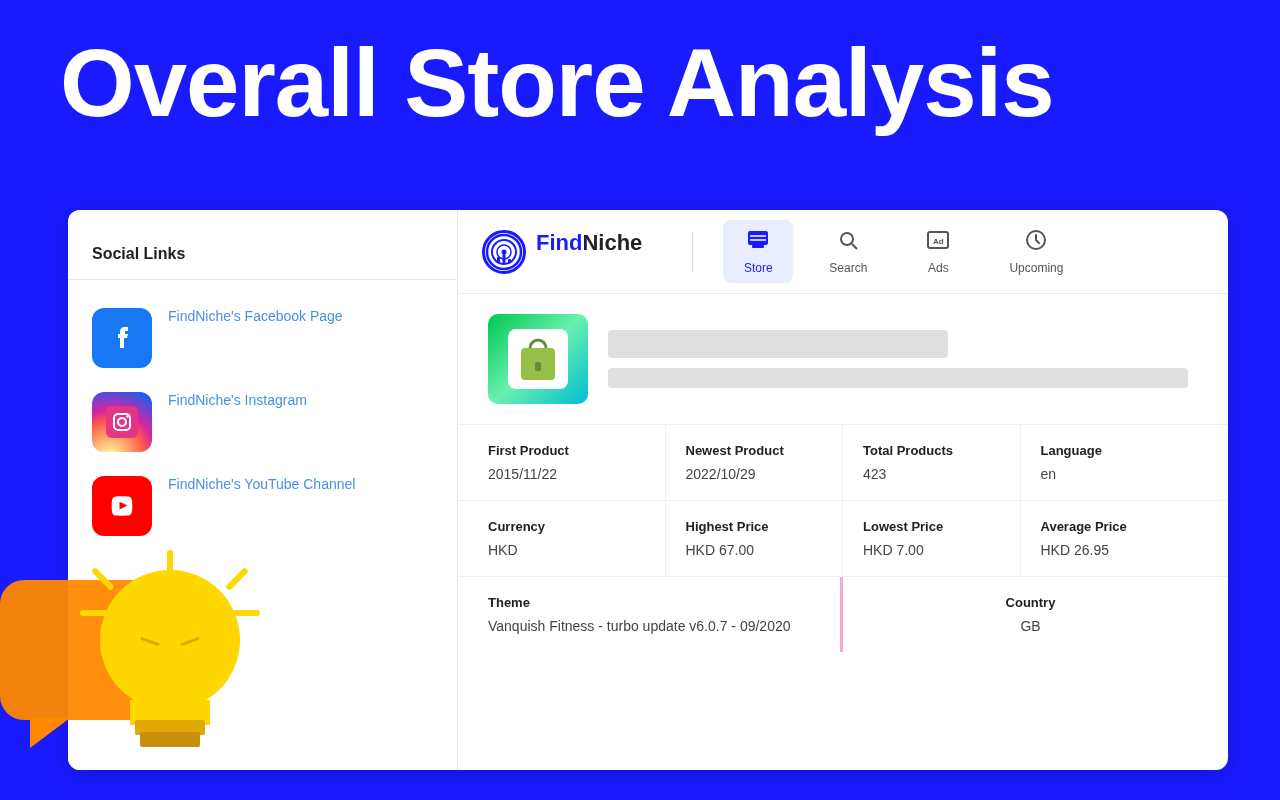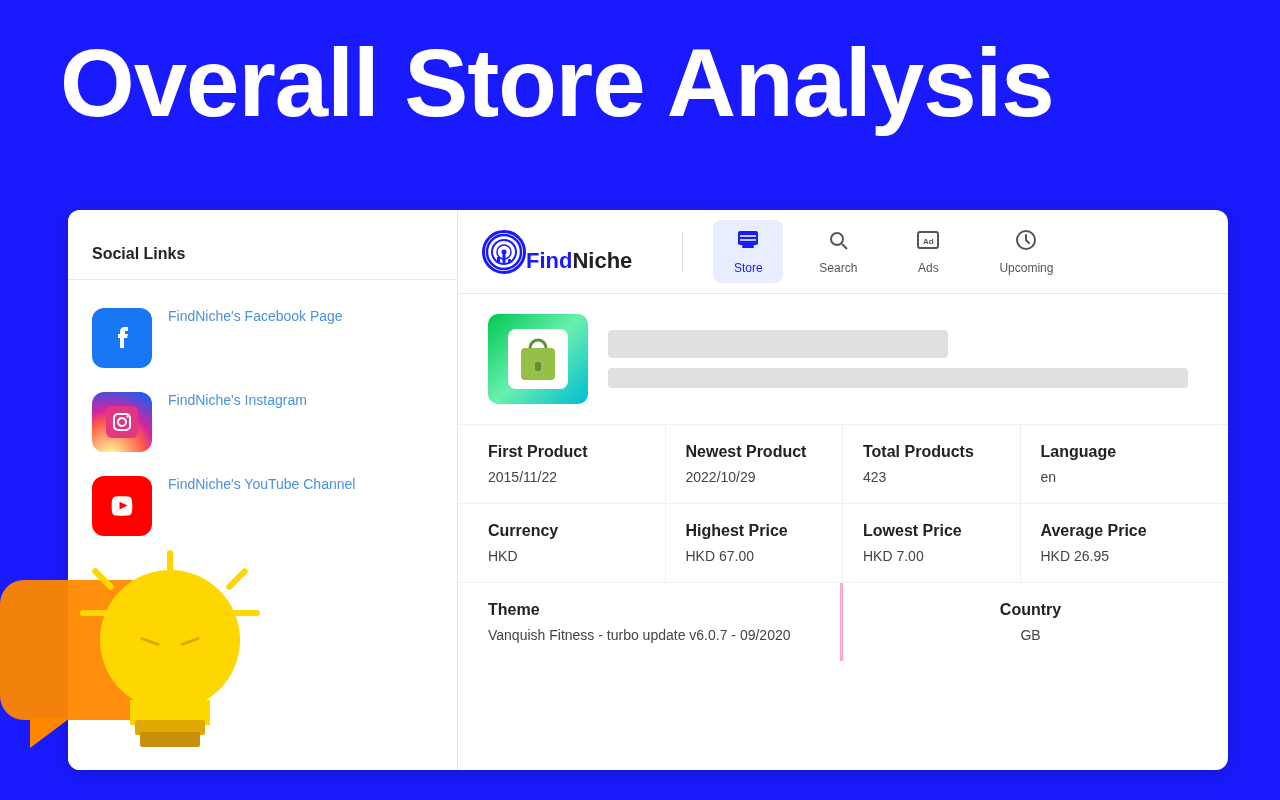--- a/index.html
+++ b/index.html
@@ -106,21 +106,22 @@
     .top-nav {
       display: flex;
       align-items: center;
       padding: 10px 24px;
       border-bottom: 1px solid #e8e8e8;
       gap: 20px;
     }
 
     .nav-logo {
       display: flex;
-      align-items: flex-end;
+      align-items: flex-start;
+      gap: 10px;
       margin-right: 20px;
     }
     .nav-logo-icon {
       width: 44px;
       height: 44px;
       border-radius: 50%;
       border: 3px solid #1a1aff;
       display: flex;
       align-items: center;
       justify-content: center;
@@ -226,21 +227,21 @@
 
     .stat-cell {
       padding: 18px 0;
       border-right: 1px solid #f0f0f0;
       padding-right: 20px;
     }
     .stat-cell:last-child { border-right: none; }
     .stat-cell + .stat-cell { padding-left: 20px; }
 
     .stat-label {
-      font-size: 16px;
+      font-size: 13px;
       font-weight: 700;
       color: #222;
       margin-bottom: 8px;
     }
     .stat-value {
       font-size: 14px;
       color: #444;
     }
 
     .stats-row2 {

